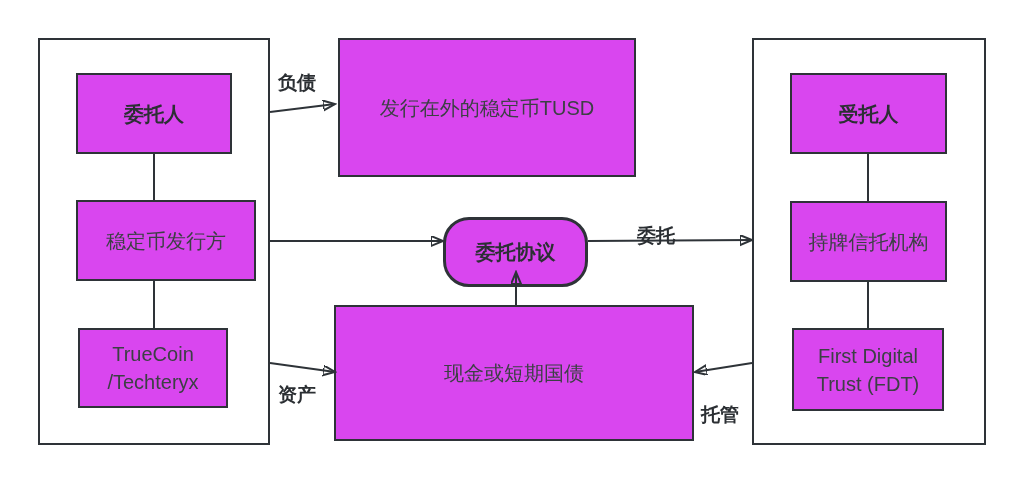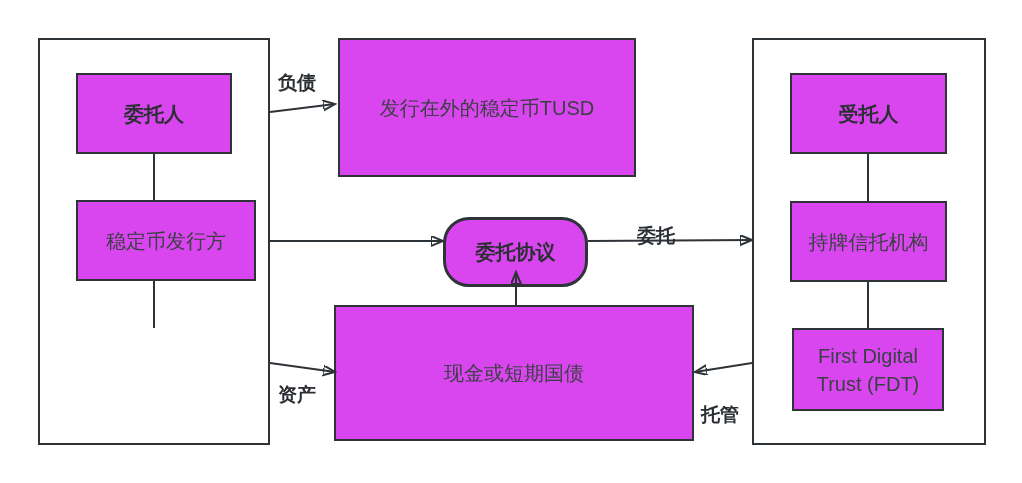--- a/index.html
+++ b/index.html
@@ -72,20 +72,24 @@
 
   <div class="box outer" style="left:38px; top:38px; width:232px; height:407px;"></div>
   <div class="box outer" style="left:752px; top:38px; width:234px; height:407px;"></div>
 
   <div class="box node bold" style="left:76px; top:73px; width:156px; height:81px;">
     <span>委托人</span>
   </div>
   <div class="box node" style="left:76px; top:200px; width:180px; height:81px;">
     <span>稳定币发行方</span>
   </div>
+  <div class="box node" style="left:78px; top:328px; width:150px; height:80px;">
+    <span>TrueCoin</span>
+    <span>/Techteryx</span>
+  </div>
 
   <div class="box node" style="left:330px; top:38px; width:298px; height:139px;margin-left:8px;">
     <span>发行在外的稳定币TUSD</span>
   </div>
   <div class="box node bold thick" style="left:443px; top:217px; width:145px; height:70px;border-radius:26px;">
     <span>委托协议</span>
   </div>
   <div class="box node" style="left:334px; top:305px; width:360px; height:136px;">
     <span>现金或短期国债</span>
   </div>

